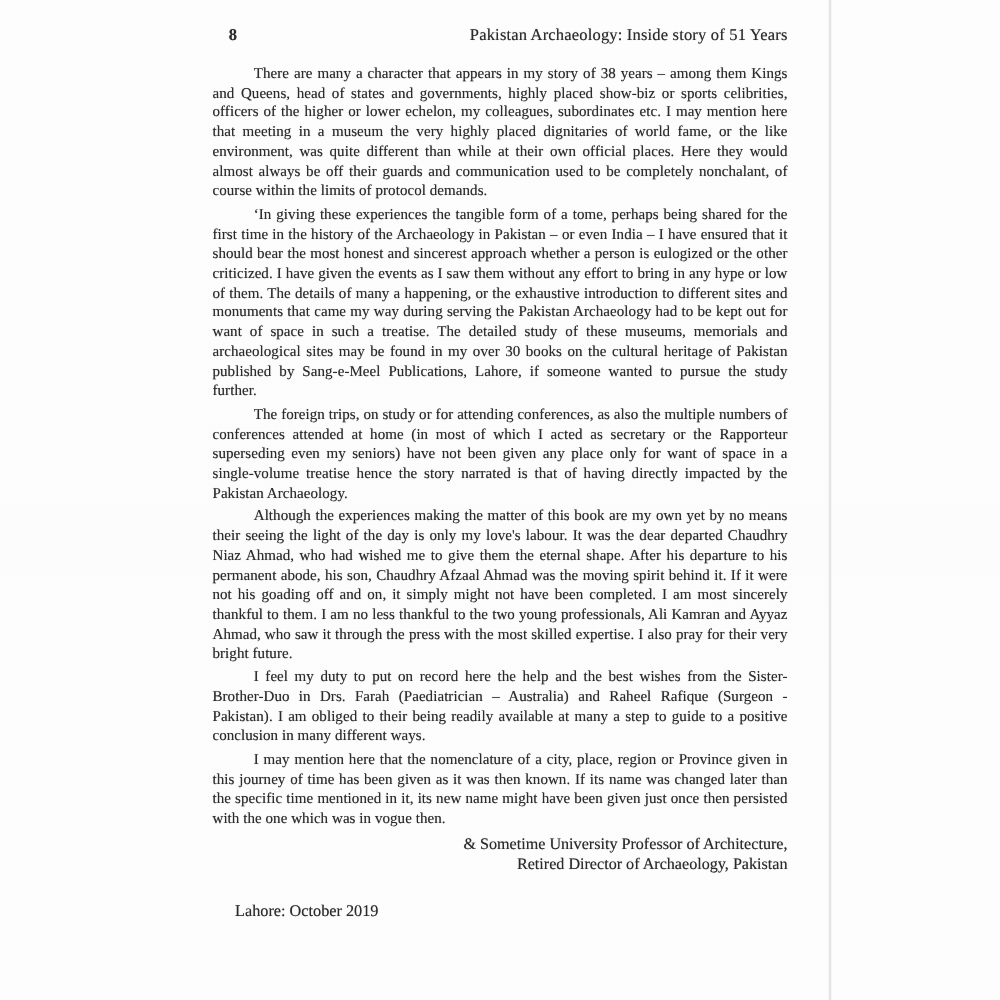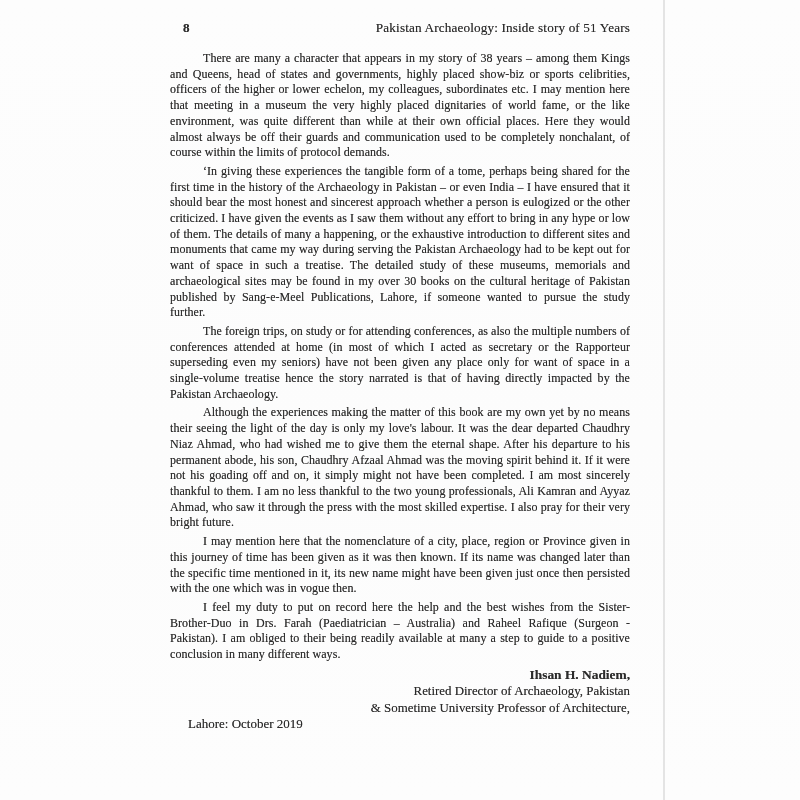--- a/index.html
+++ b/index.html
@@ -57,21 +57,21 @@
     margin-top: 4px;
     text-align: right;
     font-size: 12.9px;
     line-height: 16.5px;
   }
   .signature .sig-name {
     font-weight: bold;
     font-size: 13.4px;
   }
   .dateline {
-    margin-top: 0;
+    margin-top: 21px;
     font-size: 13px;
     text-align: left;
     padding-left: 18px;
   }
 </style>
 </head>
 <body>
 
 <div class="scan-page">
 
@@ -82,26 +82,25 @@
     <div class="running-head">
       <span class="page-number">8</span>
       <span class="head-title">Pakistan Archaeology: Inside story of 51 Years</span>
     </div>
 
     <div class="body-copy">
       <p>There are many a character that appears in my story of 38 years – among them Kings and Queens, head of states and governments, highly placed show-biz or sports celibrities, officers of the higher or lower echelon, my colleagues, subordinates etc. I may mention here that meeting in a museum the very highly placed dignitaries of world fame, or the like environment, was quite different than while at their own official places. Here they would almost always be off their guards and communication used to be completely nonchalant, of course within the limits of protocol demands.</p>
       <p>‘In giving these experiences the tangible form of a tome, perhaps being shared for the first time in the history of the Archaeology in Pakistan – or even India – I have ensured that it should bear the most honest and sincerest approach whether a person is eulogized or the other criticized. I have given the events as I saw them without any effort to bring in any hype or low of them. The details of many a happening, or the exhaustive introduction to different sites and monuments that came my way during serving the Pakistan Archaeology had to be kept out for want of space in such a treatise. The detailed study of these museums, memorials and archaeological sites may be found in my over 30 books on the cultural heritage of Pakistan published by Sang-e-Meel Publications, Lahore, if someone wanted to pursue the study further.</p>
       <p>The foreign trips, on study or for attending conferences, as also the multiple numbers of conferences attended at home (in most of which I acted as secretary or the Rapporteur superseding even my seniors) have not been given any place only for want of space in a single-volume treatise hence the story narrated is that of having directly impacted by the Pakistan Archaeology.</p>
       <p>Although the experiences making the matter of this book are my own yet by no means their seeing the light of the day is only my love's labour. It was the dear departed Chaudhry Niaz Ahmad, who had wished me to give them the eternal shape. After his departure to his permanent abode, his son, Chaudhry Afzaal Ahmad was the moving spirit behind it. If it were not his goading off and on, it simply might not have been completed. I am most sincerely thankful to them. I am no less thankful to the two young professionals, Ali Kamran and Ayyaz Ahmad, who saw it through the press with the most skilled expertise. I also pray for their very bright future.</p>
+      <p>I feel my duty to put on record here the help and the best wishes from the Sister-Brother-Duo in Drs. Farah (Paediatrician – Australia) and Raheel Rafique (Surgeon - Pakistan). I am obliged to their being readily available at many a step to guide to a positive conclusion in many different ways.</p>
       <p>I may mention here that the nomenclature of a city, place, region or Province given in this journey of time has been given as it was then known. If its name was changed later than the specific time mentioned in it, its new name might have been given just once then persisted with the one which was in vogue then.</p>
-      <p>I feel my duty to put on record here the help and the best wishes from the Sister-Brother-Duo in Drs. Farah (Paediatrician – Australia) and Raheel Rafique (Surgeon - Pakistan). I am obliged to their being readily available at many a step to guide to a positive conclusion in many different ways.</p>
     </div>
 
     <div class="signature">
-      <div class="sig-name">Ihsan H. Nadiem,</div>
+      <div>&amp; Sometime University Professor of Architecture,</div>
       <div>Retired Director of Archaeology, Pakistan</div>
-      <div>&amp; Sometime University Professor of Architecture,</div>
     </div>
 
     <div class="dateline">Lahore: October 2019</div>
 
   </div>
 </div>
 
 </body></html>

